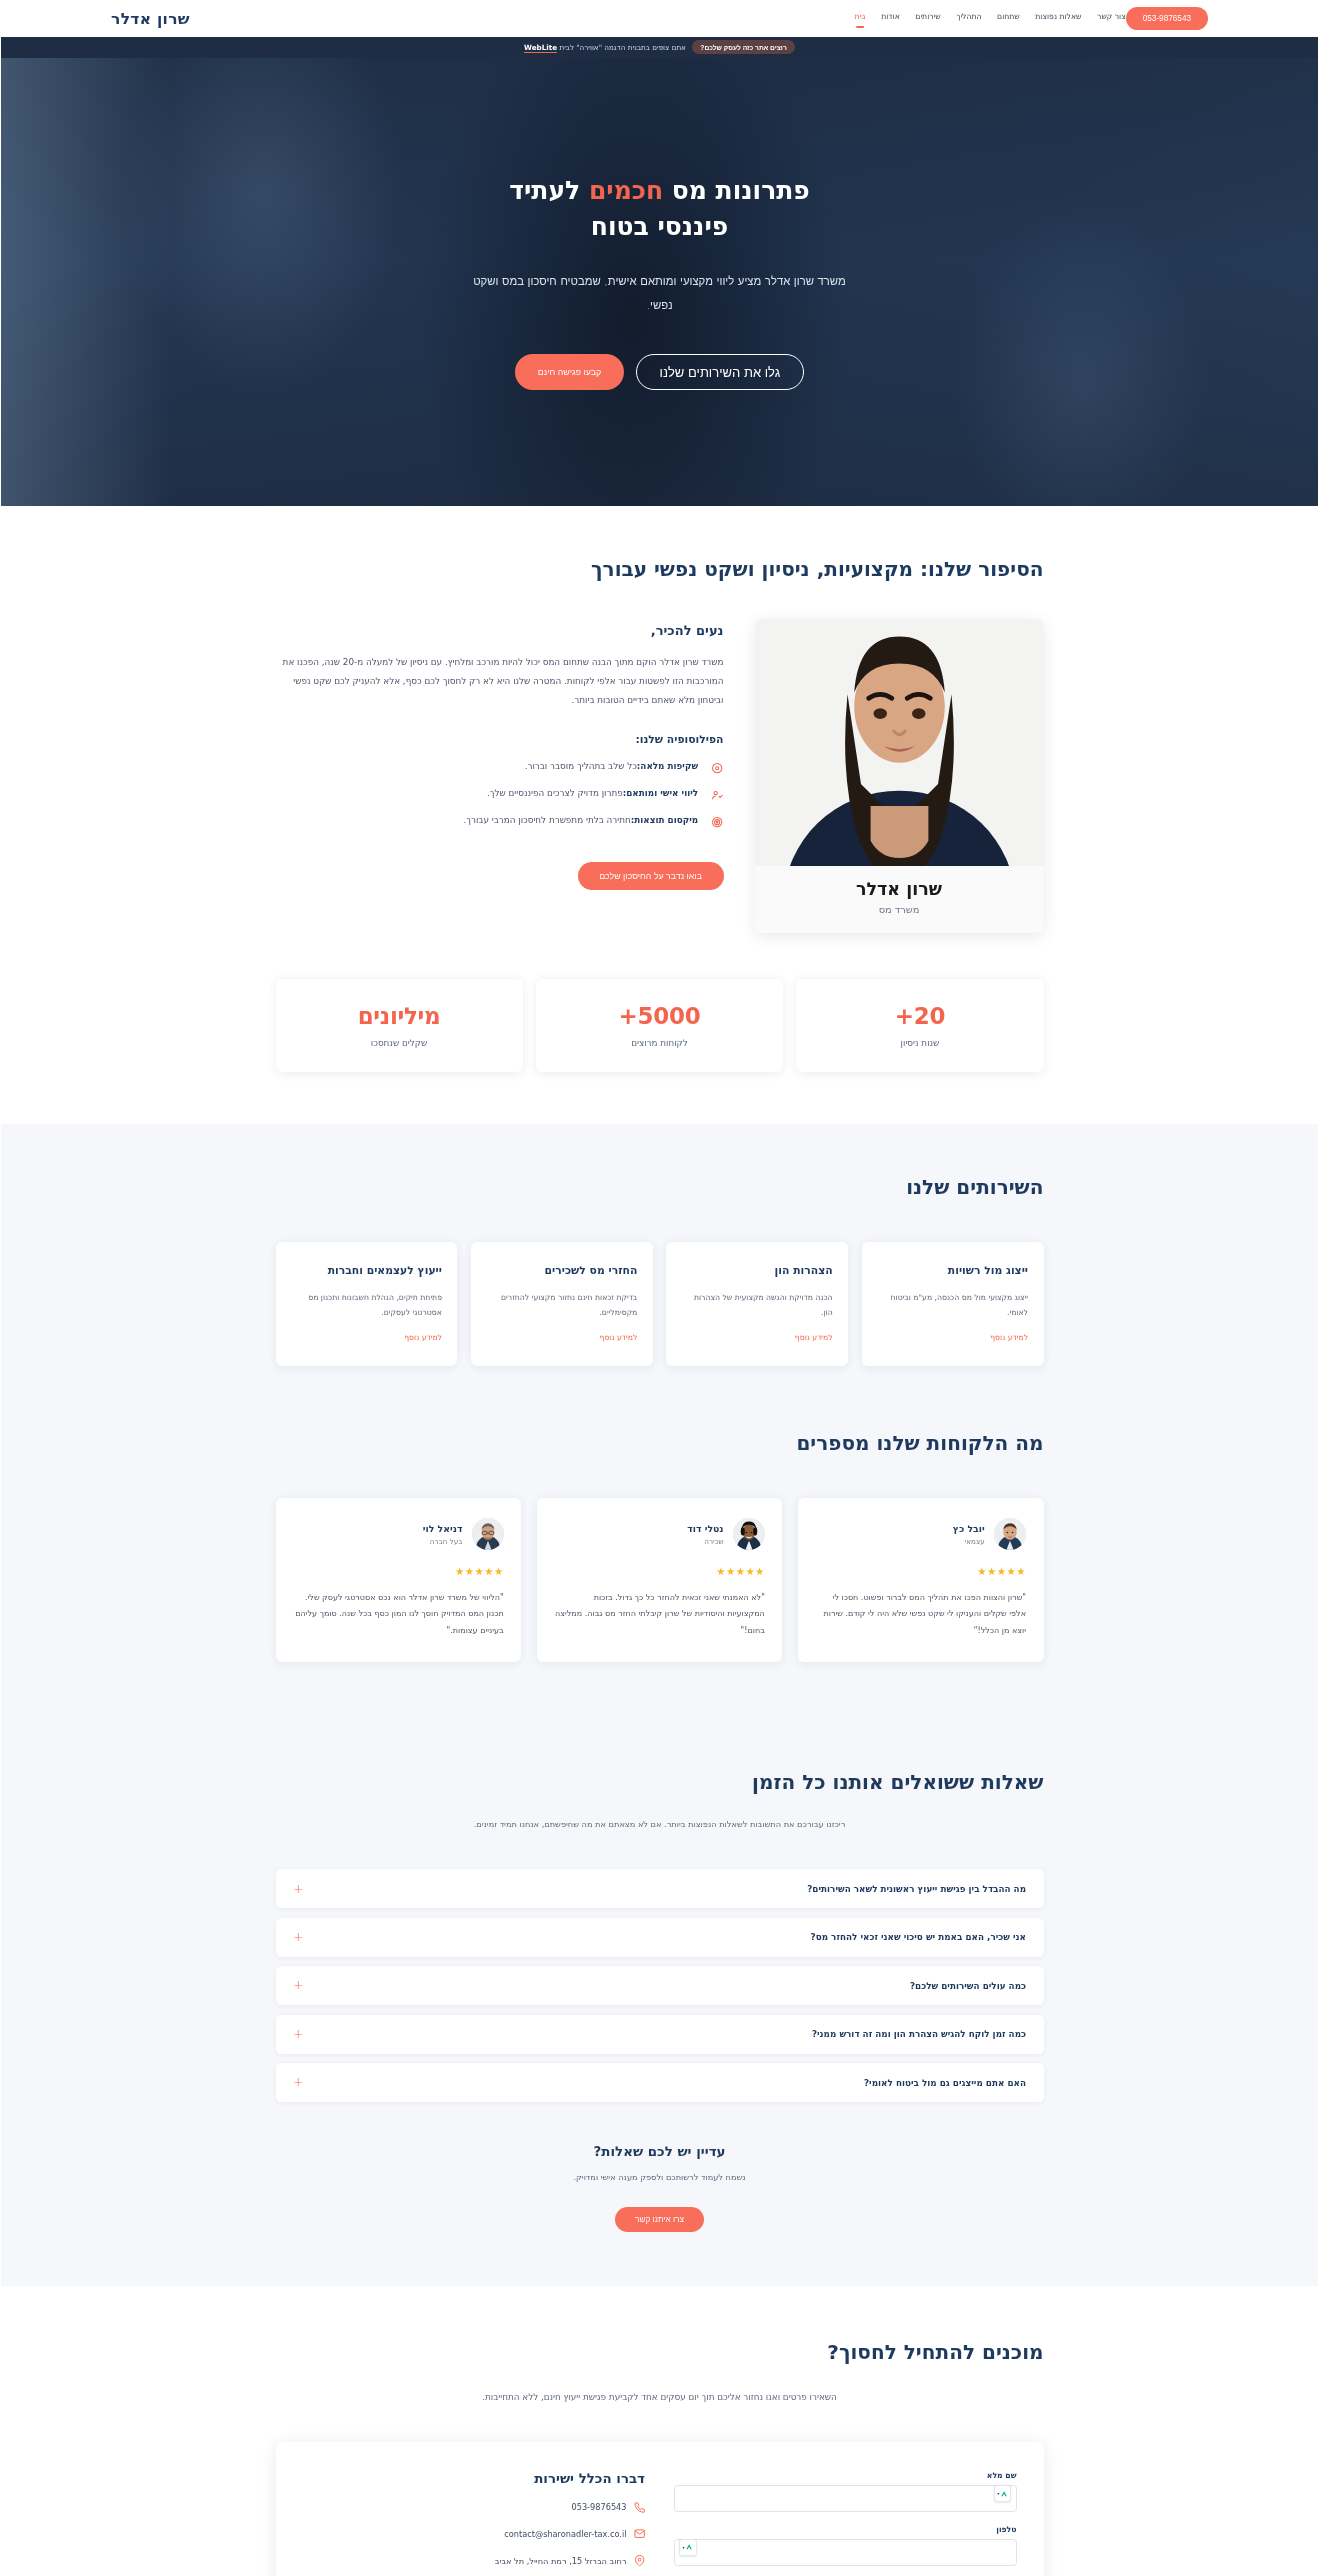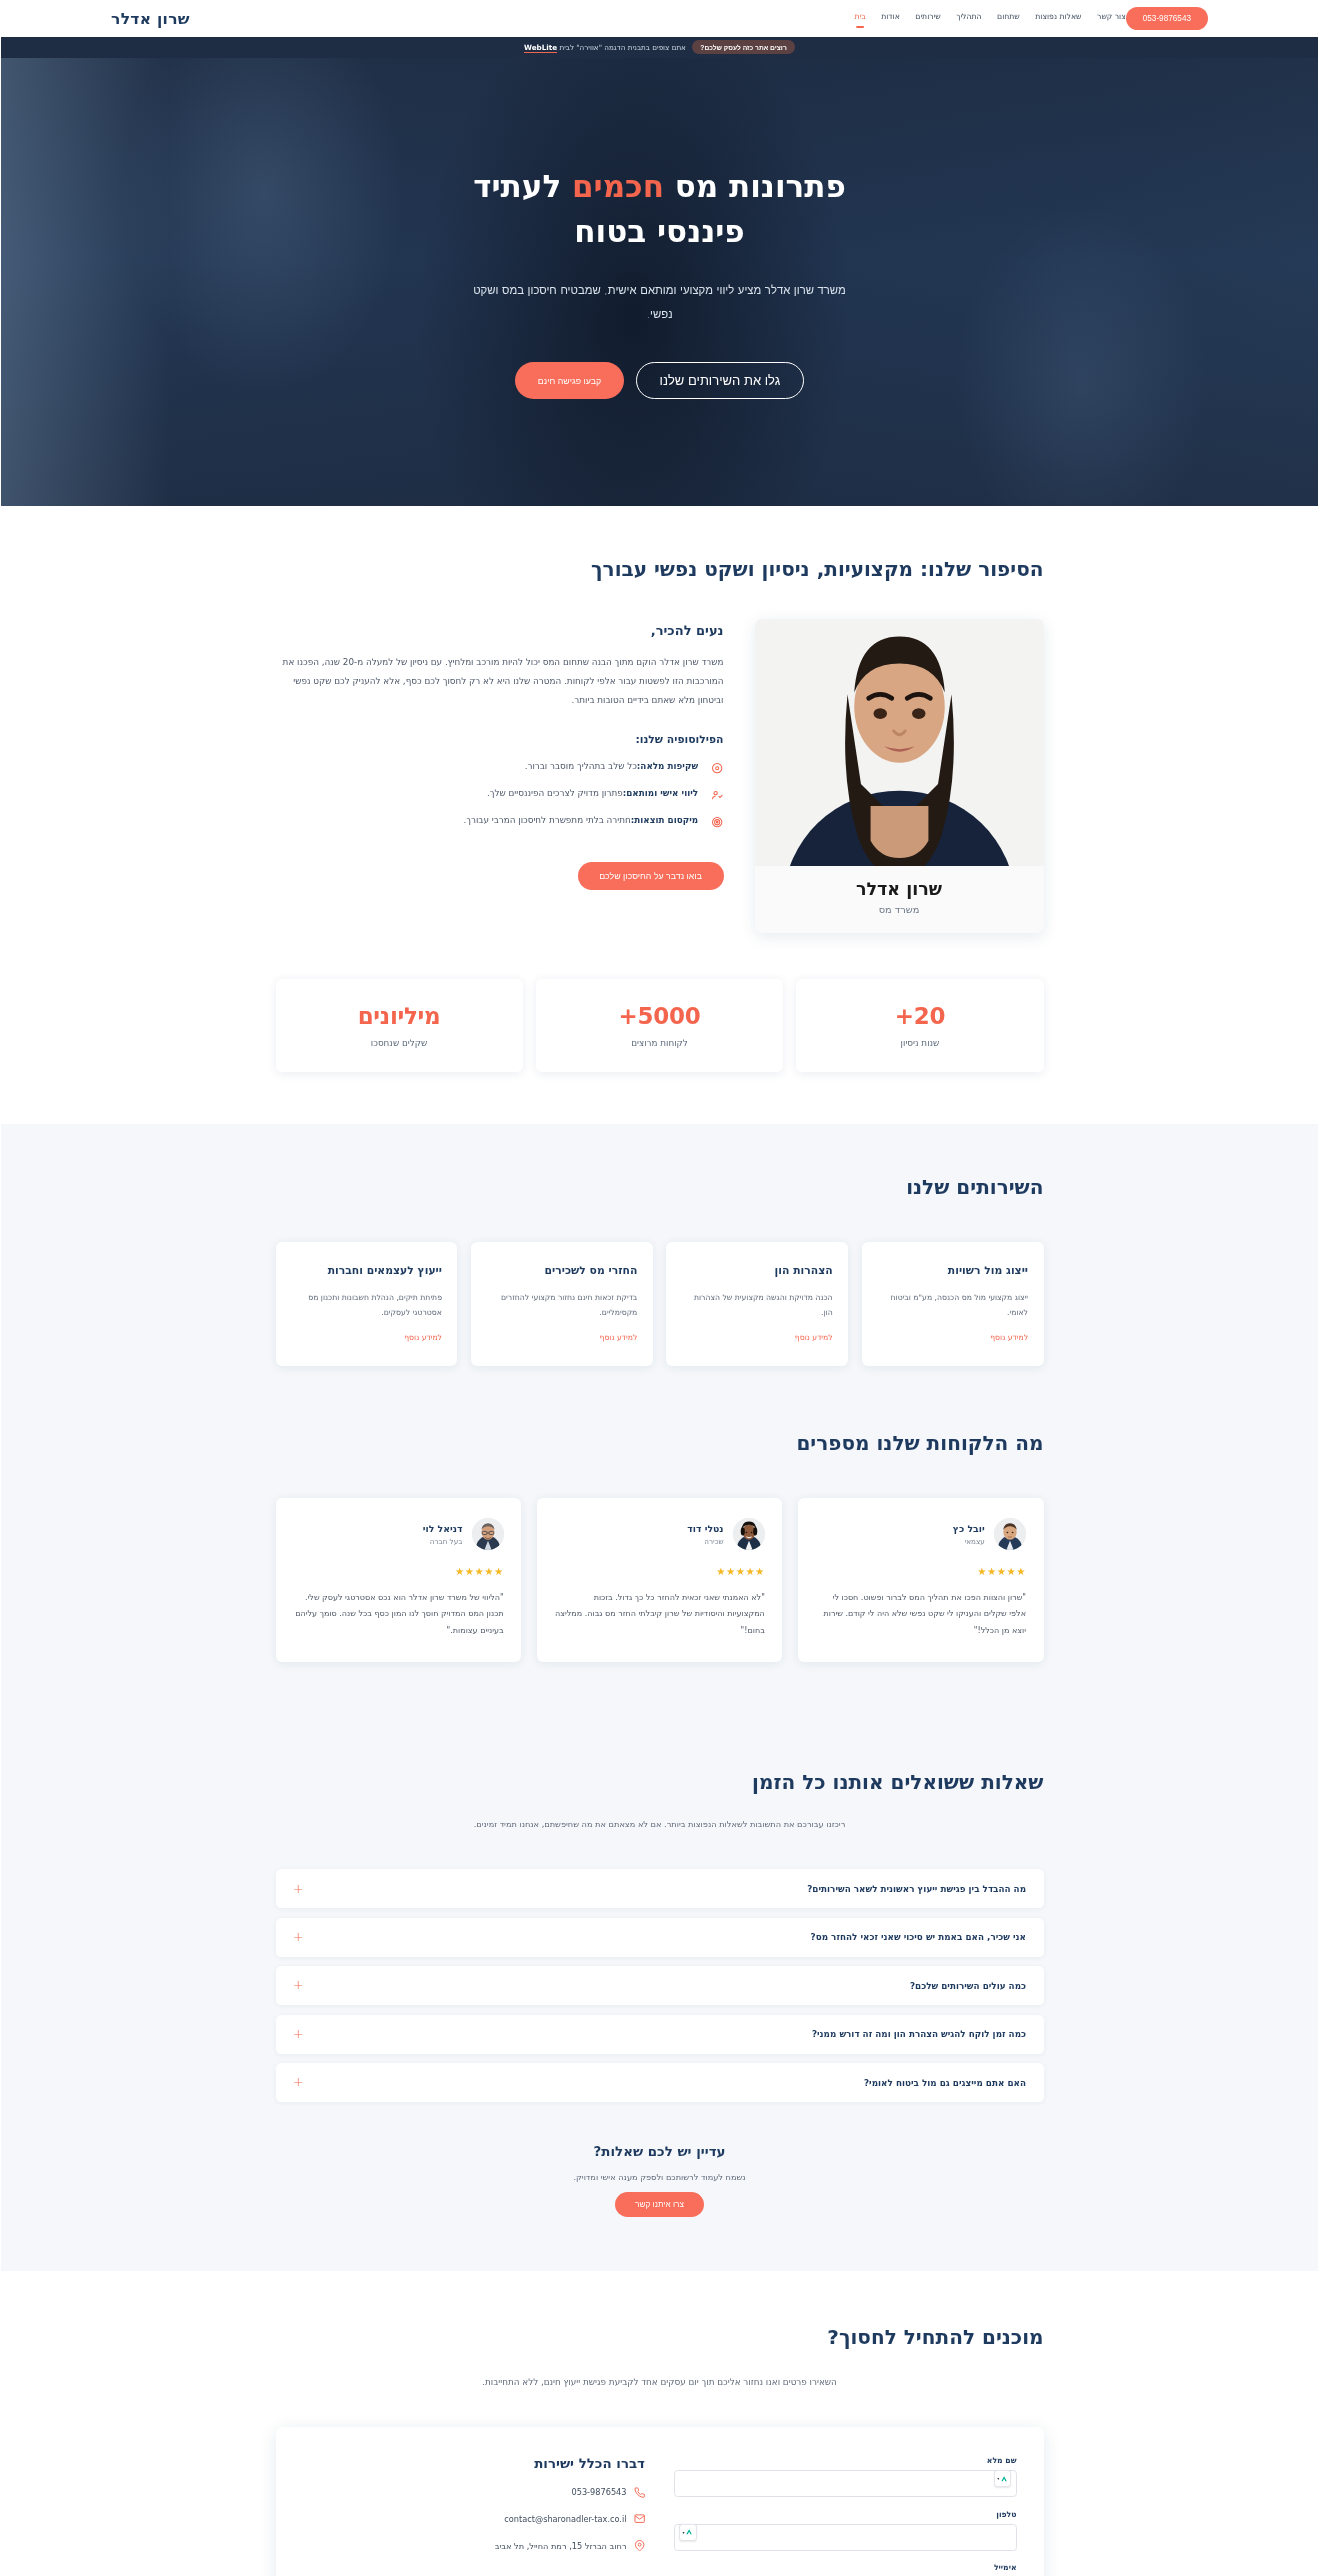--- a/index.html
+++ b/index.html
@@ -58,21 +58,21 @@
     background:
       radial-gradient(ellipse 309px 464px at 48% 58%, rgba(12,20,34,.75), transparent 70%),
       radial-gradient(ellipse 216px 309px at 20% 30%, rgba(120,150,185,.22), transparent 65%),
       radial-gradient(ellipse 196px 268px at 82% 72%, rgba(110,140,180,.18), transparent 65%);
   }
   .hero::after{
     content:""; position:absolute; left:0; top:0; width:13%; height:100%;
     background:linear-gradient(90deg, rgba(150,178,205,.28), rgba(150,178,205,0));
   }
   .hero-inner { position:relative; z-index:2; width:567px; }
-  .hero h1 { font-size:31px; font-weight:700; color:#fff; line-height:1.45; margin-bottom:15px;text-align:center; }
+  .hero h1 { font-size:25px; font-weight:700; color:#fff; line-height:1.45; margin-bottom:15px;text-align:center; }
   .hero h1 .hl { color:#f4654e; }
   .hero p {
     font-size:11.3px; color:#dce4ee; line-height:2.1; margin:25px auto 0;
     max-width:397px; font-weight:300;
   }
   .hero-btns { margin-top:36px; display:flex; justify-content:center; gap:11.3px; }
   .btn-primary {
     background:#f86e5a; color:#fff; font-size:8.8px; font-weight:500;
     padding:9.8px 23px; border-radius:20.6px; border:none; cursor:pointer;
   }
@@ -161,21 +161,21 @@
     display:flex; align-items:center; justify-content:space-between;
     box-shadow:0 1px 5.2px rgba(30,58,95,.06); cursor:pointer;
   }
   .faq-q { font-size:8.8px; font-weight:600; color:#1e3a5f; }
   .faq-plus { color:#f4654e; font-size:12.4px; font-weight:300; line-height:1; }
 
   .faq-cta { text-align:center; padding:42px 0 54px; }
   .faq-cta h3 { font-size:13.4px; font-weight:700; color:#1e3a5f; }
   .faq-cta p { font-size:8.2px; color:#5d6878; margin-top:12.4px; }
   .faq-cta button {
-    margin-top:10px; background:#f86e5a; color:#fff; font-size:8.2px;
+    margin-top:25px; background:#f86e5a; color:#fff; font-size:8.2px;
     padding:8.2px 20.6px; border-radius:18.5px; border:none; cursor:pointer;
   }
 
   
   .contact { background:#fff; padding:52px 0 62px; }
   .contact-sub {
     font-size:8.8px; color:#5d6878; text-align:center; line-height:2.1;
     max-width:371px; margin:21.6px auto 0;
   }
   .contact-box {

